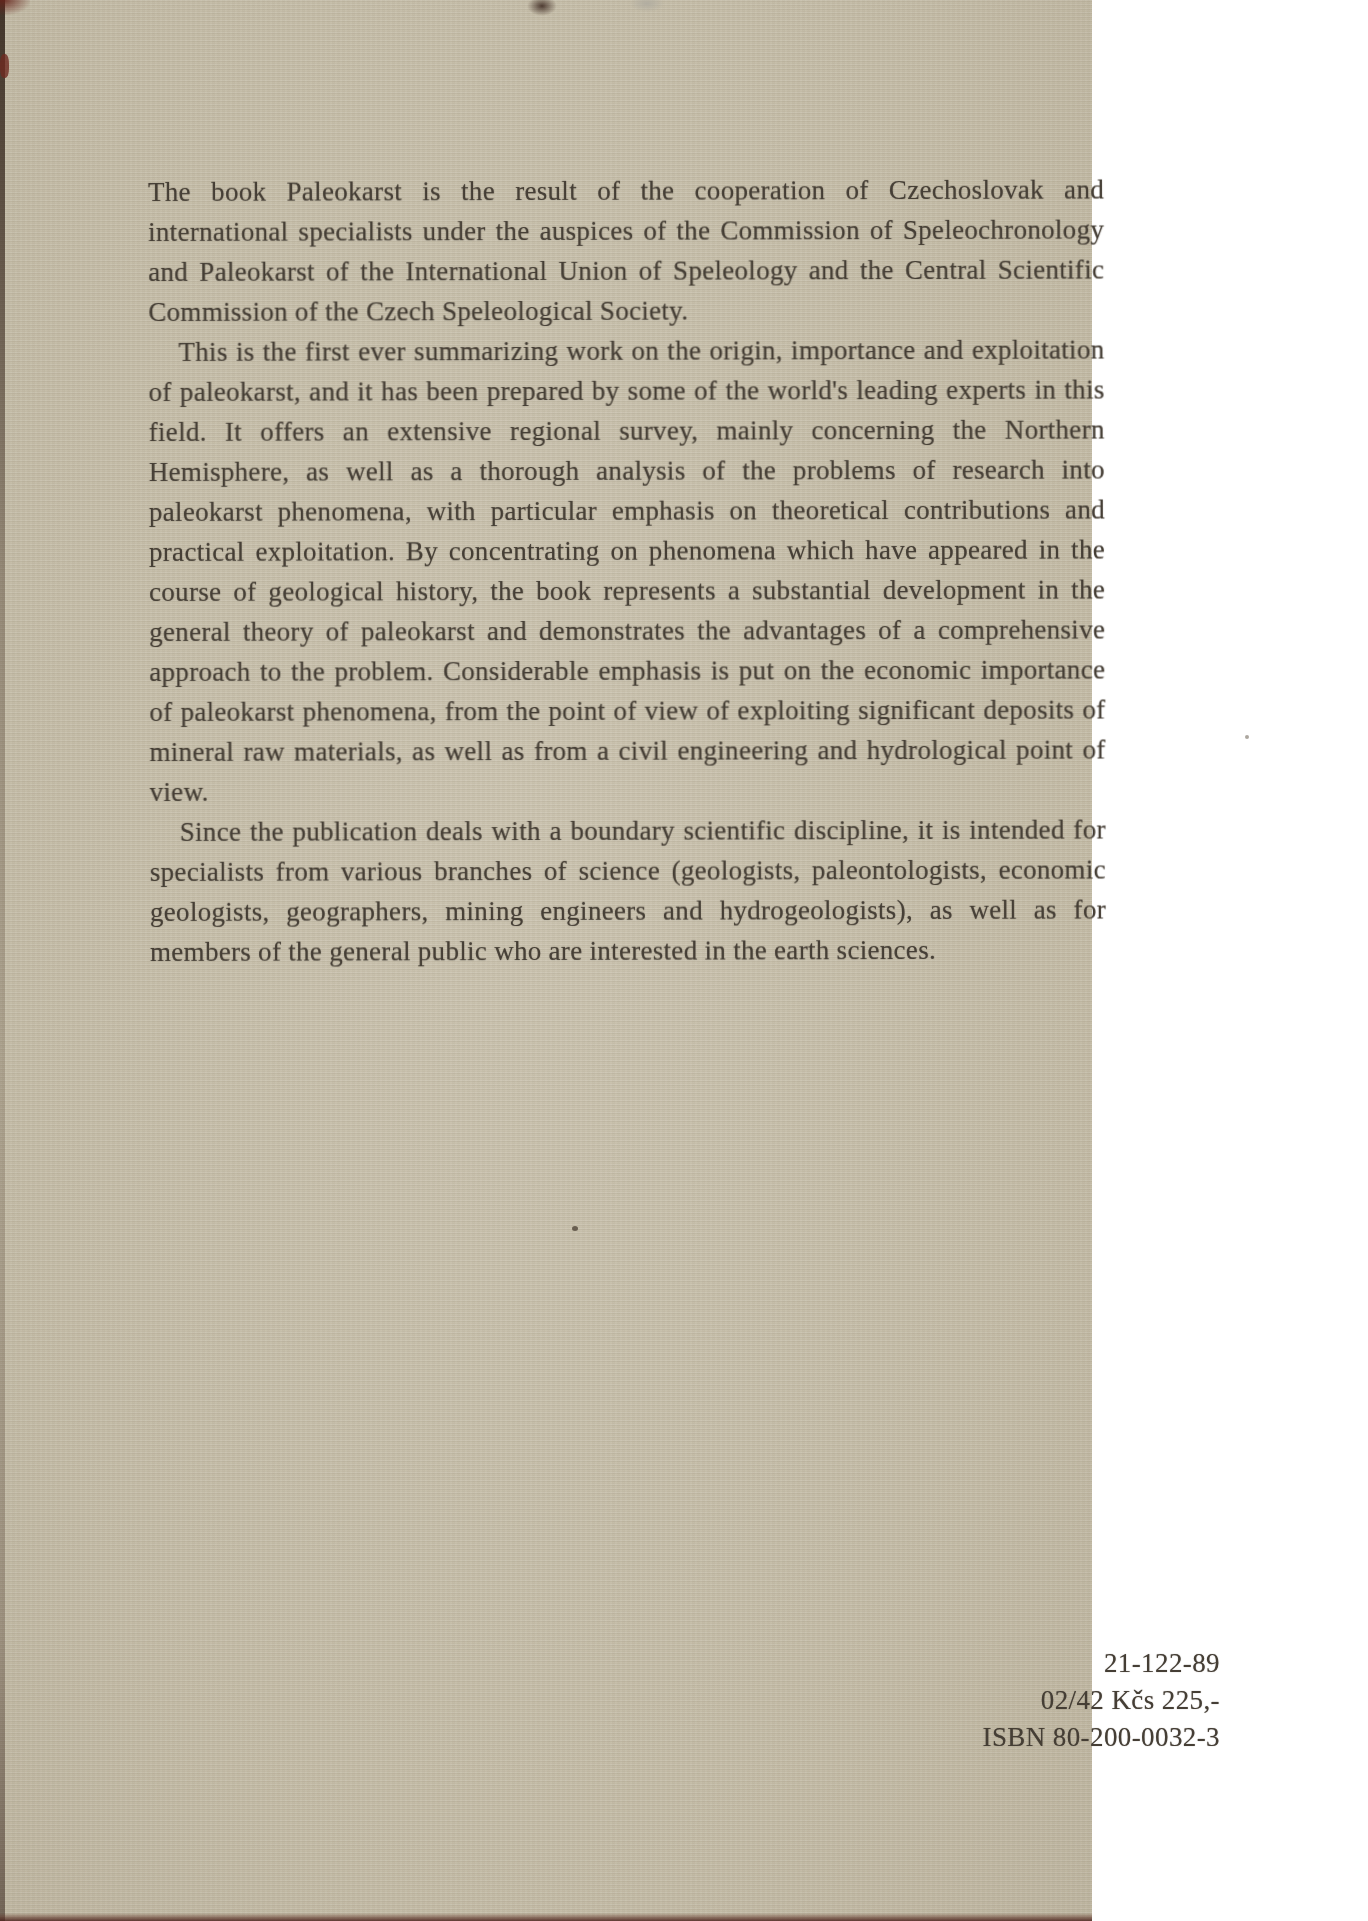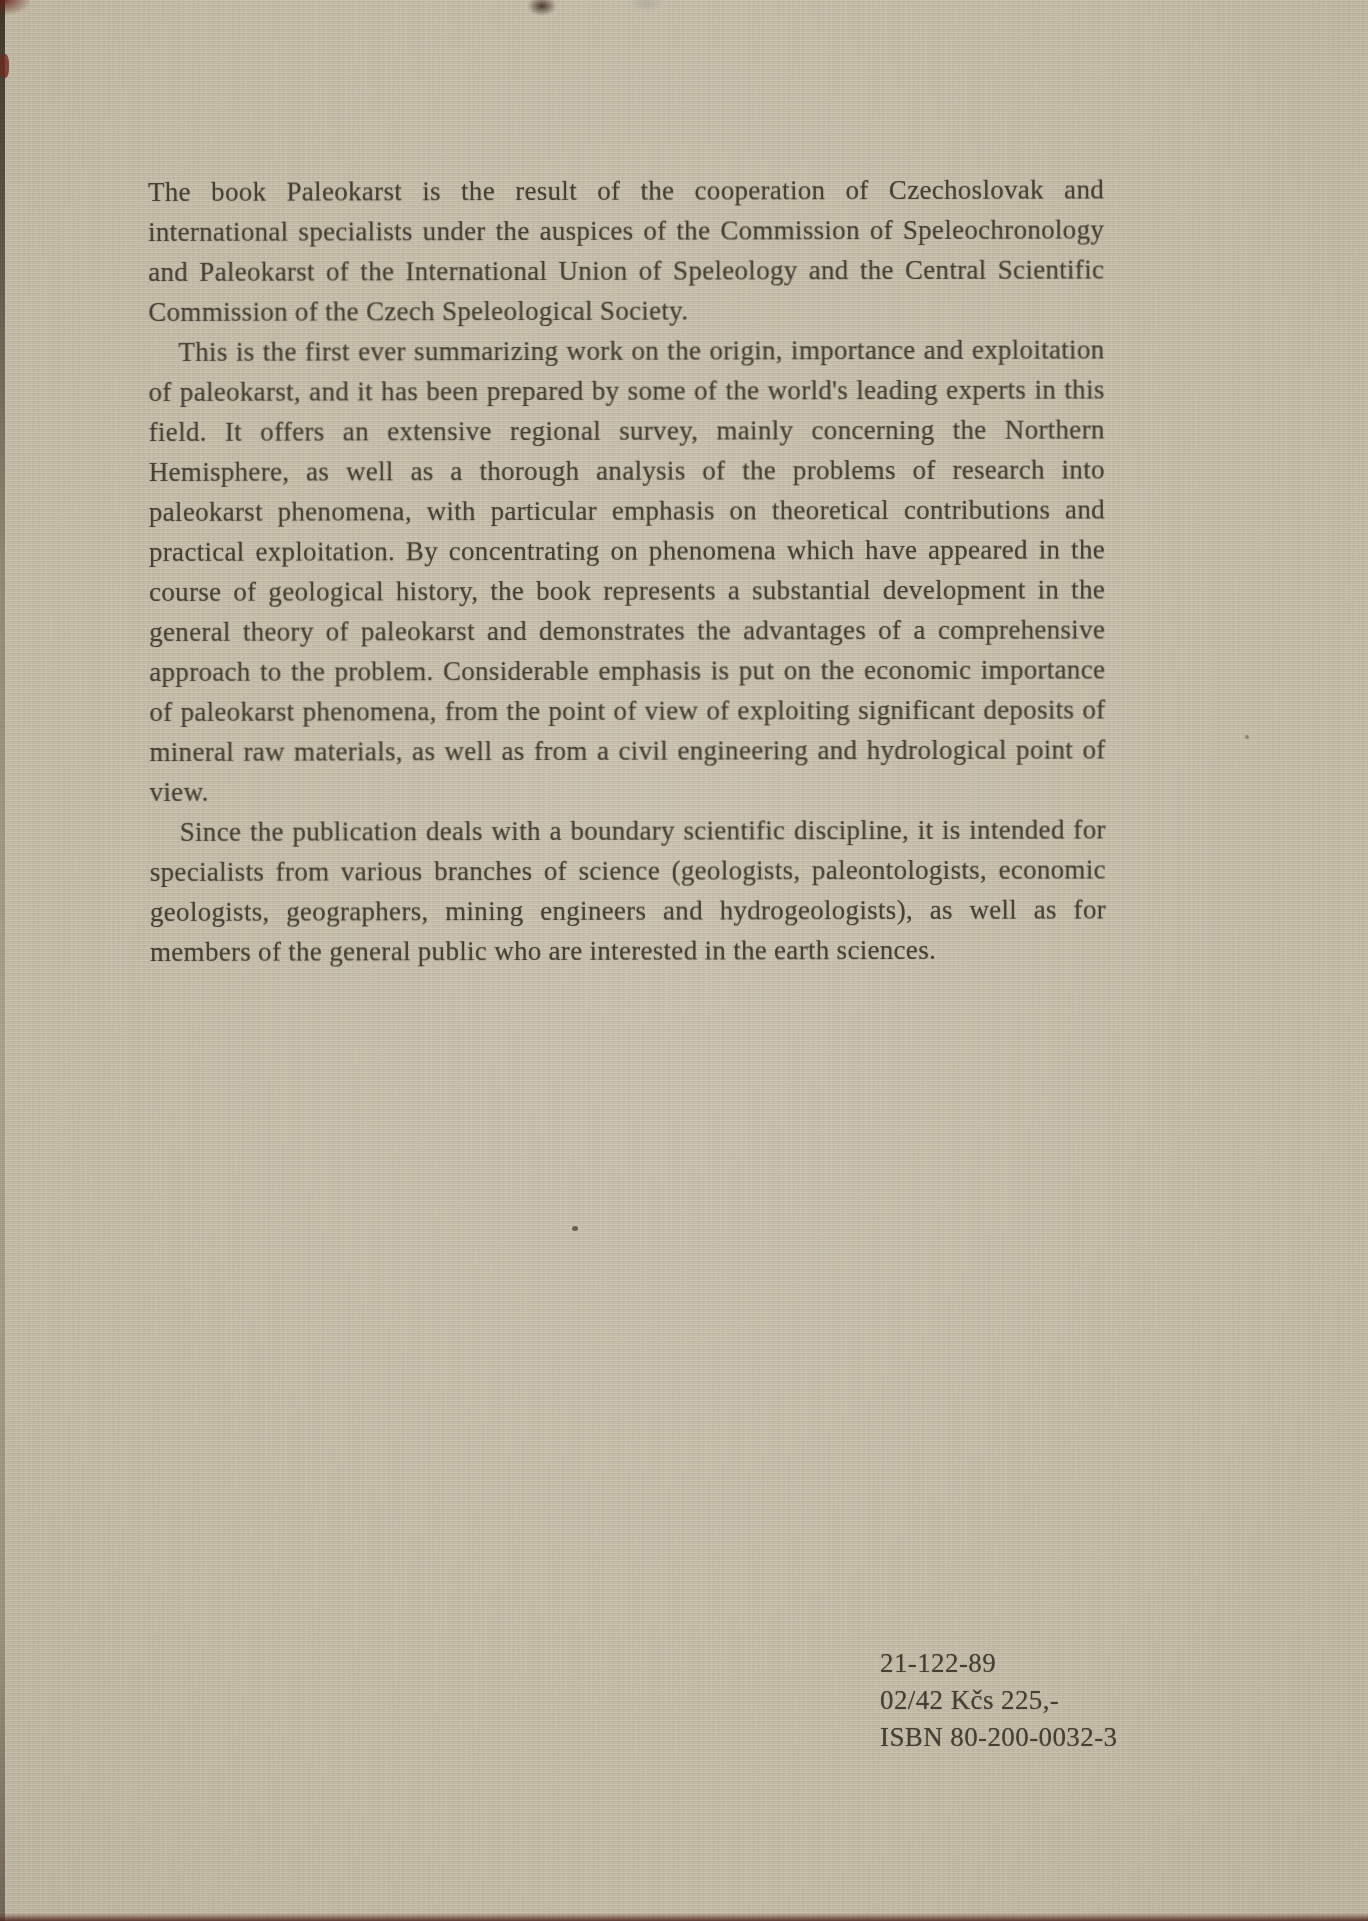--- a/index.html
+++ b/index.html
@@ -7,21 +7,21 @@
     padding: 0;
   }
   body {
     width: 1368px;
     height: 1921px;
     overflow: hidden;
     font-family: "Liberation Serif", "DejaVu Serif", serif;
   }
   .cover {
     position: relative;
-    width: 1368px;
+    width: 1092px;
     height: 1921px;
     background-color: #c7bfaa;
     background-image:
       repeating-linear-gradient(180deg,
         rgba(255,255,255,0.10) 0px, rgba(255,255,255,0.10) 1px,
         rgba(122,111,89,0.09) 1px, rgba(122,111,89,0.09) 2px,
         rgba(214,207,190,0.07) 2px, rgba(214,207,190,0.07) 3px,
         rgba(160,150,126,0.05) 3px, rgba(160,150,126,0.05) 4px),
       repeating-linear-gradient(90deg,
         rgba(255,255,255,0.025) 0px, rgba(255,255,255,0.025) 2px,
@@ -48,21 +48,21 @@
   .blurb p.indented { text-indent: 30px; }
   .imprint {
     position: absolute;
     left: 880px;
     top: 1645px;
     width: 340px;
     font-size: 27px;
     line-height: 37px;
     letter-spacing: 0.4px;
     color: #453e35;
-    text-align: left;
+    text-align: right;
     text-shadow: 0 0 1px rgba(69,62,53,0.55);
     filter: blur(0.25px);
   }
   
   .edge-left {
     position: absolute;
     left: 0; top: 0;
     width: 5px; height: 100%;
     background: linear-gradient(180deg,
       rgba(43,29,20,0.85) 0%, rgba(52,36,26,0.65) 14%,

